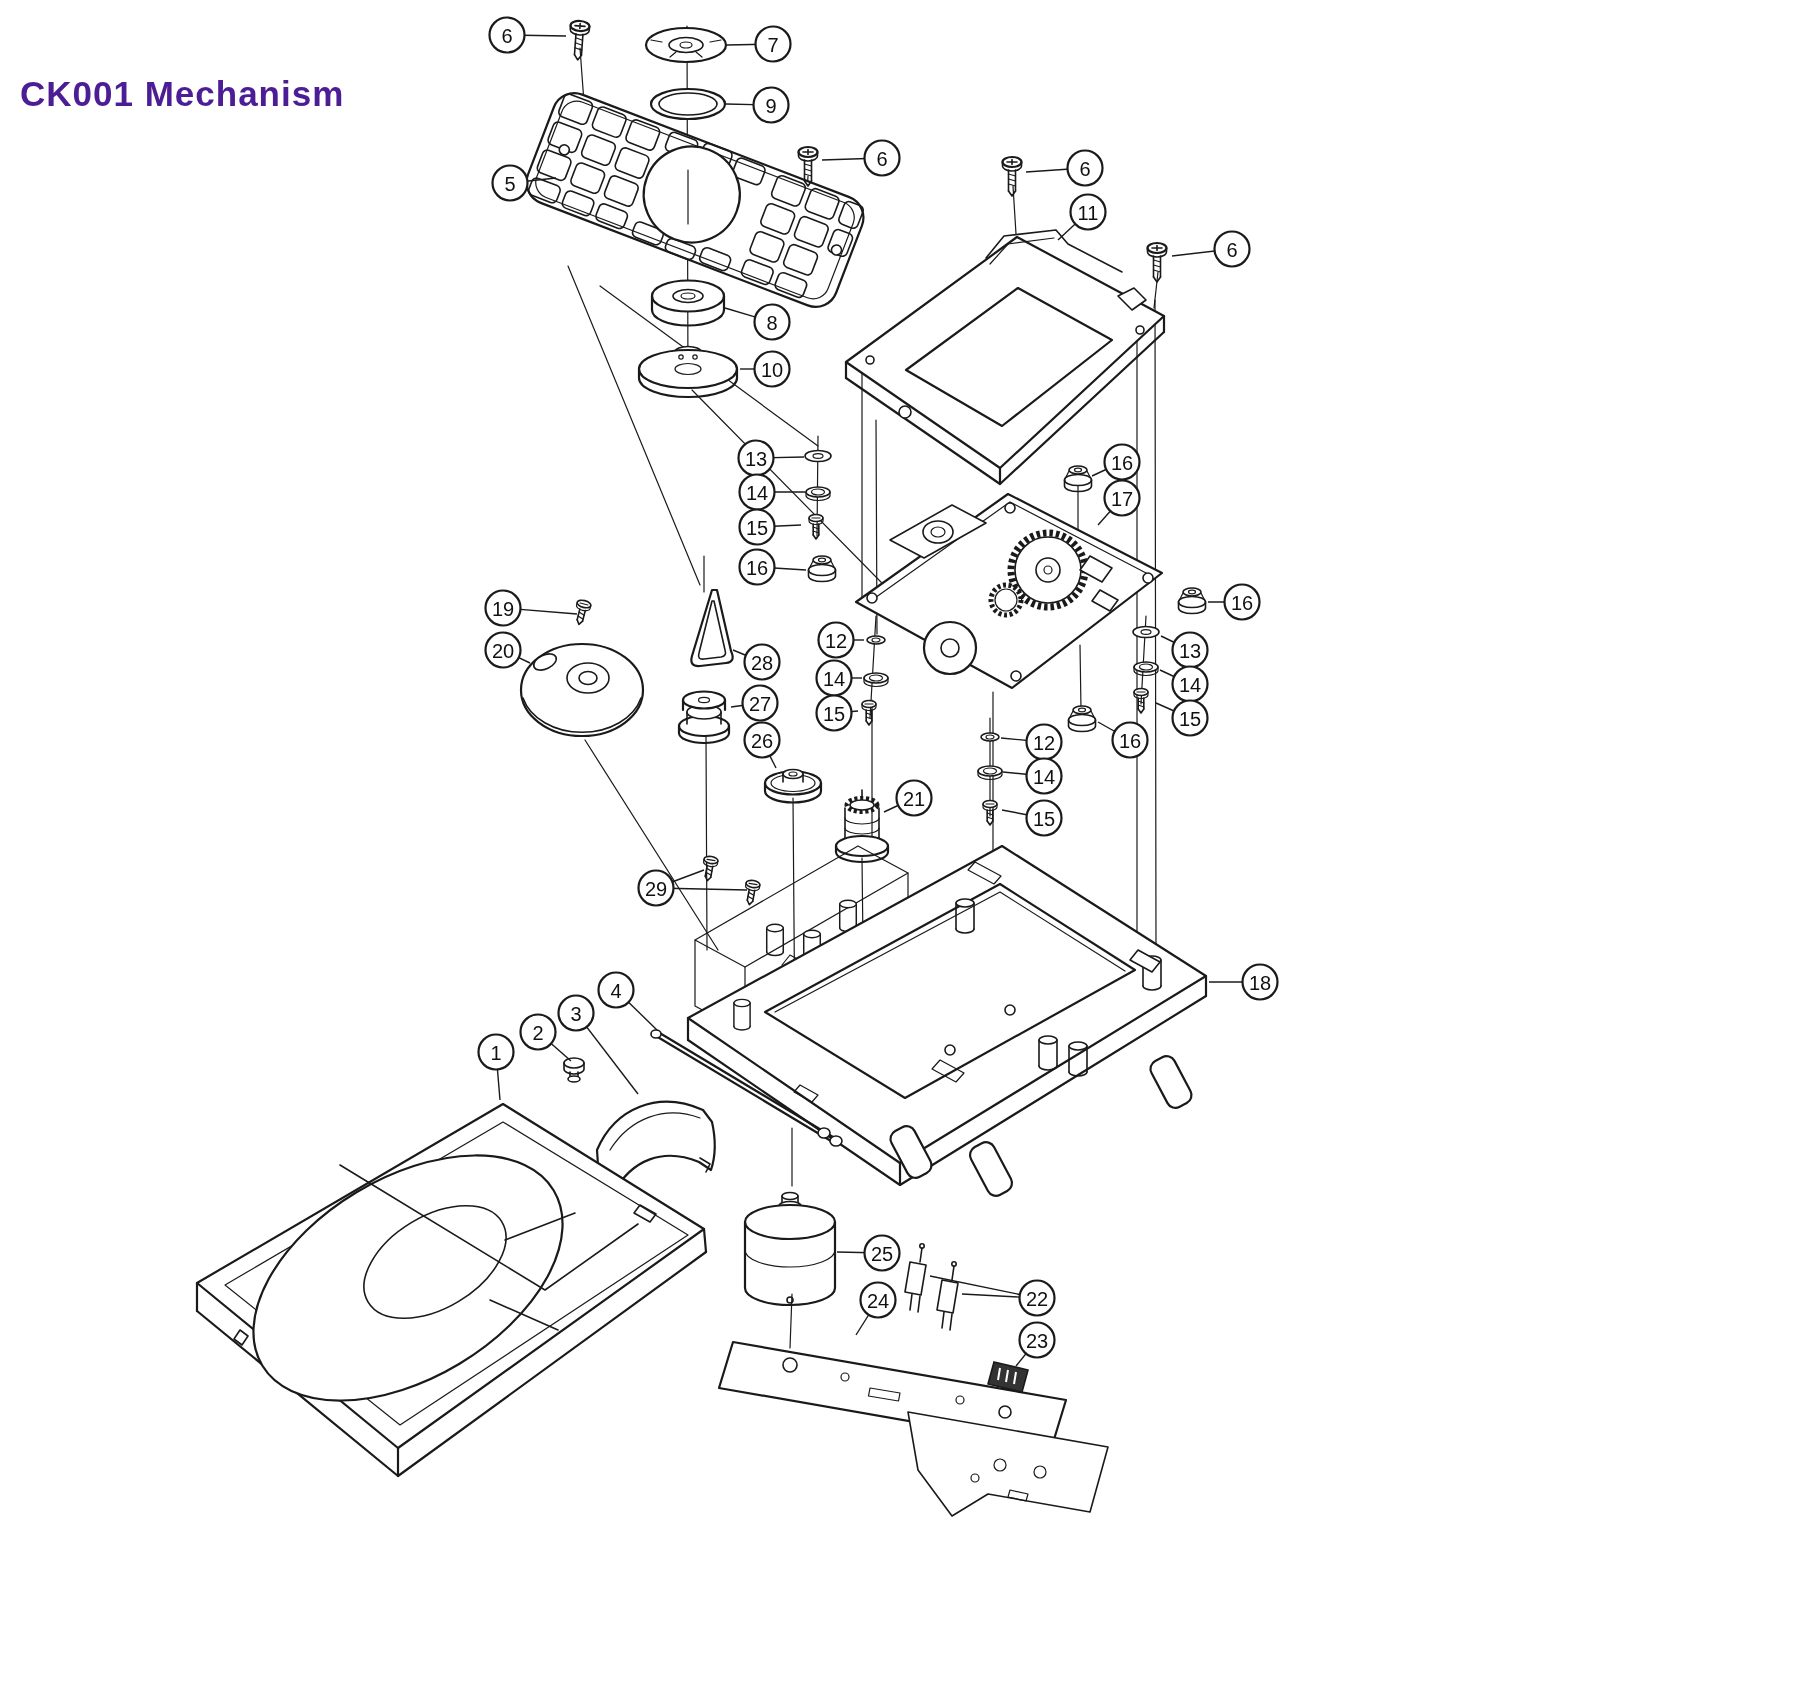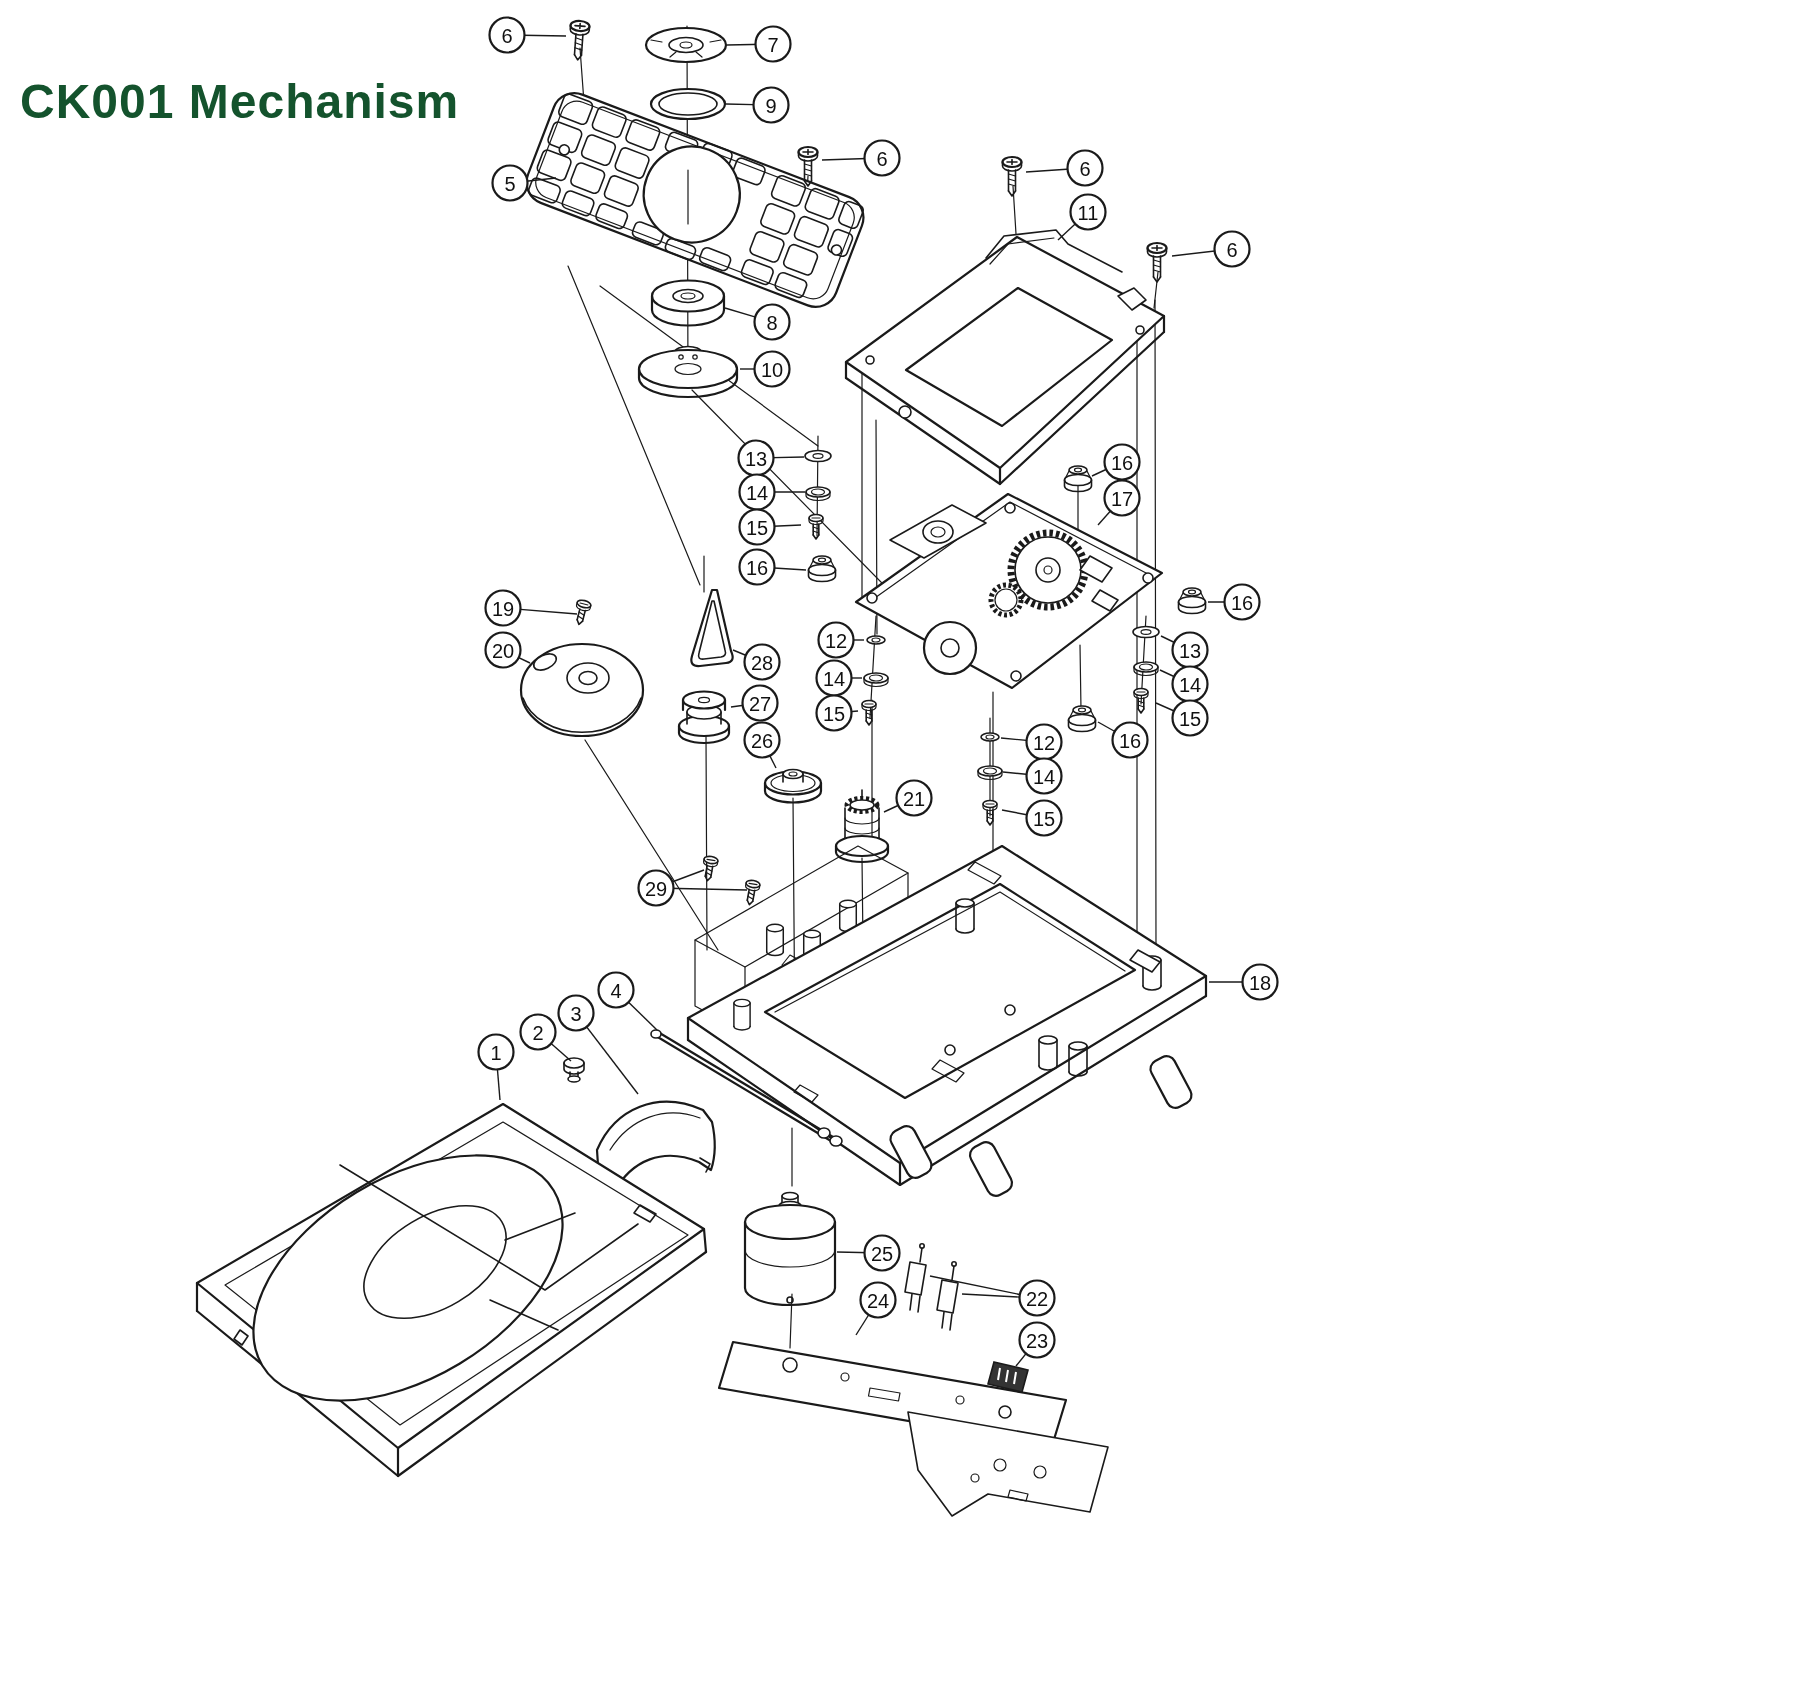--- a/index.html
+++ b/index.html
@@ -1,18 +1,18 @@
 <!DOCTYPE html>
 <html><head>
 <meta charset="utf-8">
 <style>
   html,body{margin:0;padding:0;background:#ffffff;}
   .stage{position:relative;width:1800px;height:1694px;background:#fff;overflow:hidden;
          font-family:"Liberation Sans",sans-serif;}
-  .title{position:absolute;left:20px;top:74px;font-size:48px;font-weight:700;color:#14532d;
+  .title{position:absolute;left:20px;top:74px;font-size:35px;font-weight:700;color:#4c1d95;
          letter-spacing:1px;white-space:nowrap;}
   svg{position:absolute;left:0;top:0;}
   
   .s2{fill:none;stroke:#1a1a1a;stroke-width:2.2;stroke-linecap:round;stroke-linejoin:round;}
   .s15{fill:none;stroke:#1a1a1a;stroke-width:1.6;stroke-linecap:round;stroke-linejoin:round;}
   .thin{fill:none;stroke:#1a1a1a;stroke-width:1.2;stroke-linecap:round;stroke-linejoin:round;}
   .w{fill:#ffffff;}
   .dark{fill:#333333;stroke:#1a1a1a;stroke-width:1.6;}
   .teeth{fill:#ffffff;stroke:#1a1a1a;stroke-width:7;stroke-dasharray:3.5 3;}
   .teeth-s{fill:#ffffff;stroke:#1a1a1a;stroke-width:5;stroke-dasharray:3 2.6;}

